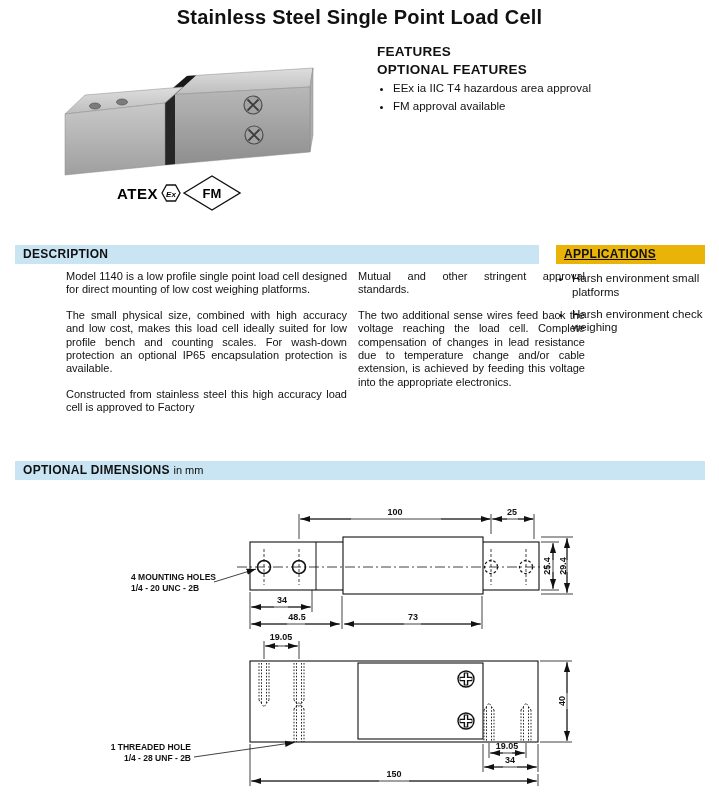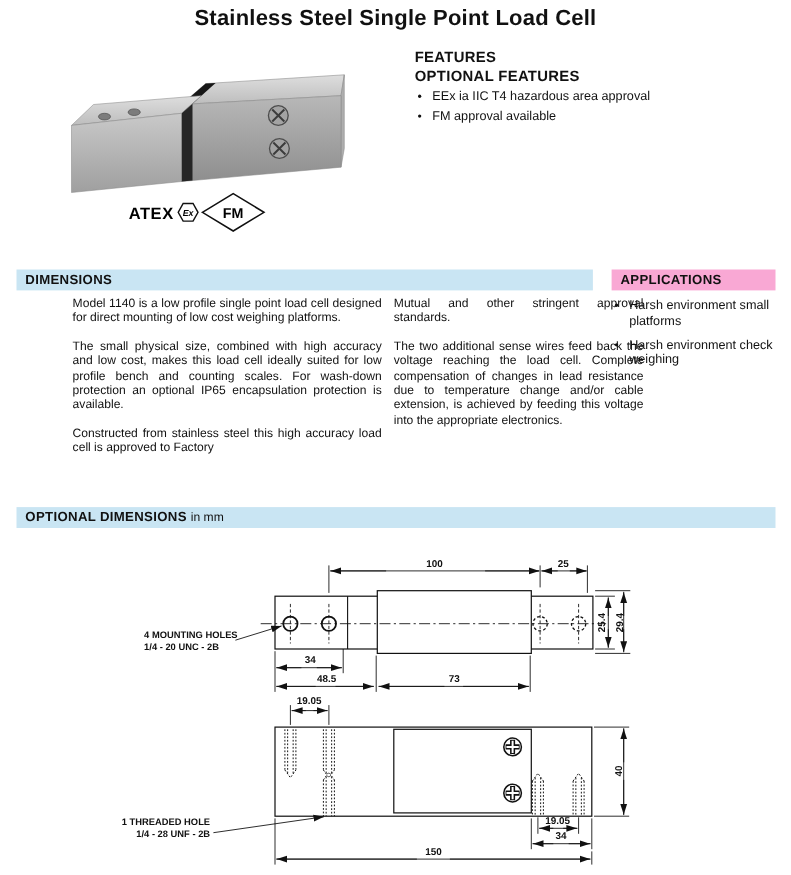--- a/index.html
+++ b/index.html
@@ -107,22 +107,22 @@
 
 <div class="features">
   <div class="sec-head">FEATURES</div>
   <div class="sec-head">OPTIONAL FEATURES</div>
   <ul>
     <li>EEx ia IIC T4 hazardous area approval</li>
     <li>FM approval available</li>
   </ul>
 </div>
 
-<div class="band" id="desc-band" style="background: rgb(201, 229, 243);">DIMENSIONS</div>
-<div class="band" id="app-band" style="background: #f9a8d4;">APPLICATIONS</div>
+<div class="band" id="desc-band" style="background: rgb(201, 229, 243);">DESCRIPTION</div>
+<div class="band" id="app-band" style="background: #eab308; text-decoration: underline;">APPLICATIONS</div>
 
 <div class="col" id="col1">
   <p>Model 1140 is a low profile single point load cell designed for direct mounting of low cost weighing platforms.</p>
   <p>The small physical size, combined with high accuracy and low cost, makes this load cell ideally suited for low profile bench and counting scales. For wash-down protection an optional IP65 encapsulation protection is available.</p>
   <p>Constructed from stainless steel this high accuracy load cell is approved to Factory</p>
 </div>
 <div class="col" id="col2">
   <p>Mutual and other stringent approval standards.</p>
   <p>The two additional sense wires feed back the voltage reaching the load cell. Complete compensation of changes in lead resistance due to temperature change and/or cable extension, is achieved by feeding this voltage into the appropriate electronics.</p>
 </div>

